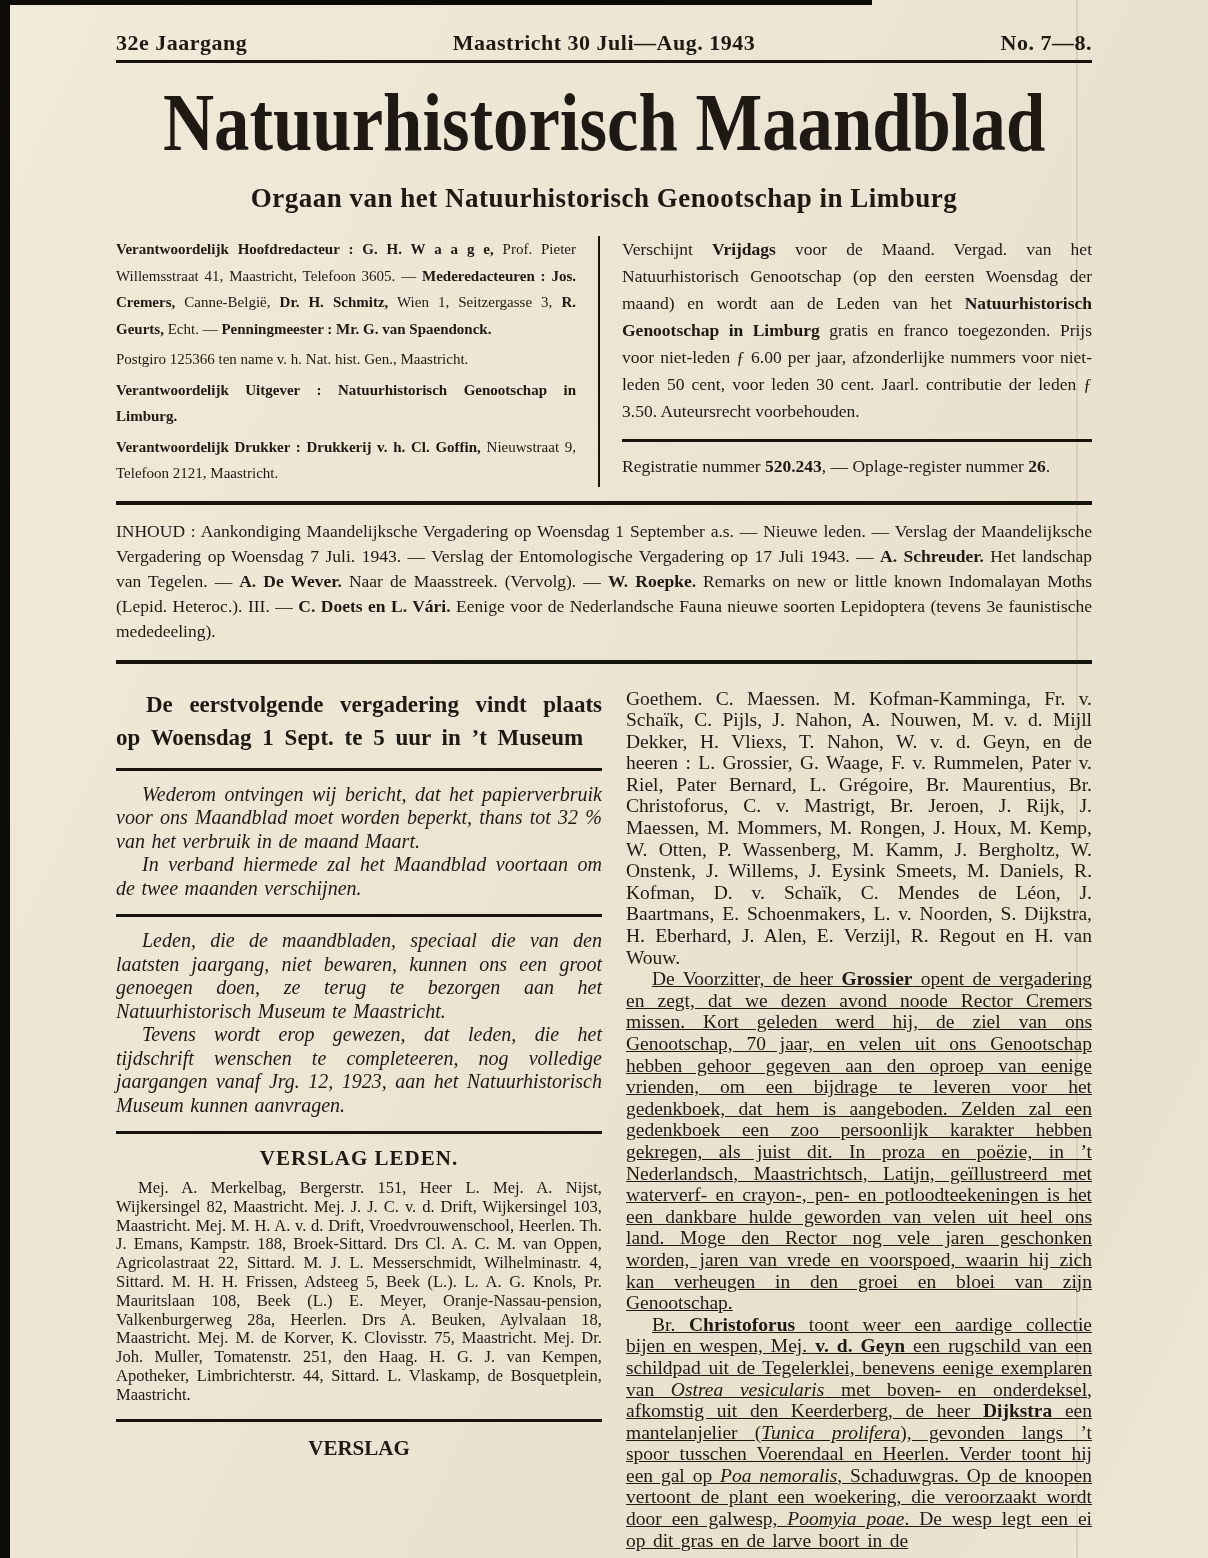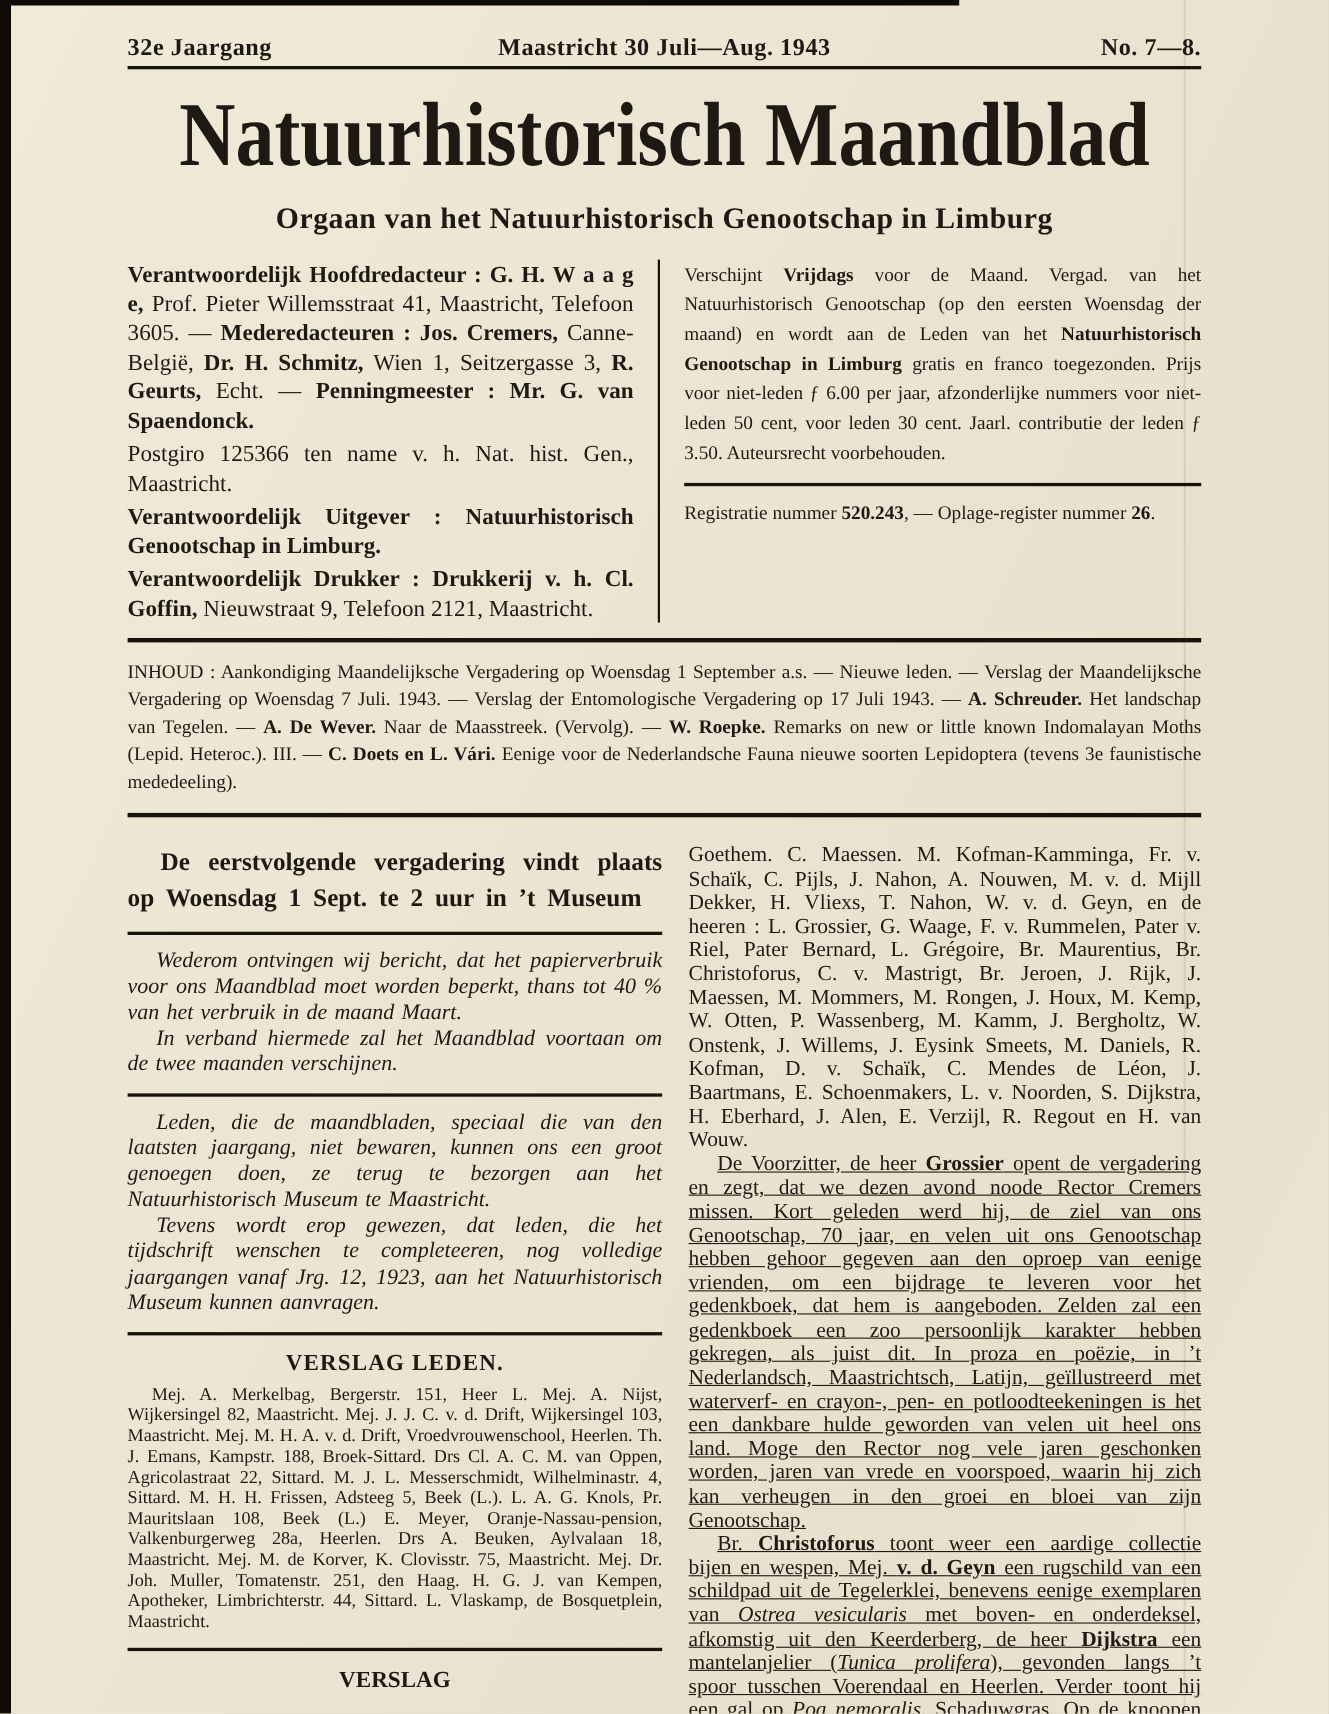--- a/index.html
+++ b/index.html
@@ -22,21 +22,21 @@
   .toprow .date{text-align:center;}
   .rule{border:0;border-top:3px solid #17130d;margin:0;}
   .mt4{margin-top:4px;}
 
   .title{text-align:center;margin-top:20px;height:86px;}
   .title-inner{display:inline-block;font-size:68px;font-weight:bold;white-space:nowrap;
     transform:scale(1.04,1.22);transform-origin:center;letter-spacing:0;}
   .subtitle{text-align:center;font-size:27px;font-weight:bold;margin-top:14px;letter-spacing:.5px;}
 
   .masthead{display:flex;border-bottom:4px solid #17130d;padding:12px 0 14px;margin-top:10px;}
-  .m-left{width:460px;padding-right:22px;font-size:21px;line-height:26.5px;text-align:justify;}
+  .m-left{width:460px;padding-right:22px;font-size:15px;line-height:26.5px;text-align:justify;}
   .m-left p{margin:0;}
   .m-left p + p{margin-top:4px;}
   .m-right{flex:1;border-left:2px solid #17130d;padding-left:22px;font-size:17.5px;
     line-height:27px;text-align:justify;display:flex;flex-direction:column;}
   .m-right .sub{margin:0;}
   .reg-wrap{margin-top:14px;border-top:3px solid #17130d;padding-top:11px;}
   .reg-line{margin:0;text-align:left;}
 
   .inhoud{font-size:17.5px;line-height:25px;text-align:justify;word-spacing:1px;
     padding:14px 0 16px;border-bottom:4px solid #17130d;margin:0;}
@@ -97,23 +97,23 @@
           <p class="reg-line"><span>Registratie nummer </span><span class="seg-b">520.243</span><span>, — Oplage-register nummer </span><span class="seg-b">26</span><span>.</span></p>
         </div>
       </div>
     </section>
 
     <p class="inhoud"><span>INHOUD : Aankondiging Maandelijksche Vergadering op Woensdag 1 September a.s. — Nieuwe leden. — Verslag der Maandelijksche Vergadering op Woensdag 7 Juli. 1943. — Verslag der Entomologische Vergadering op 17 Juli 1943. — </span><span class="seg-b">A. Schreuder.</span><span> Het landschap van Tegelen. — </span><span class="seg-b">A. De Wever.</span><span> Naar de Maasstreek. (Vervolg). — </span><span class="seg-b">W. Roepke.</span><span> Remarks on new or little known Indomalayan Moths (Lepid. Heteroc.). III. — </span><span class="seg-b">C. Doets en L. Vári.</span><span> Eenige voor de Nederlandsche Fauna nieuwe soorten Lepidoptera (tevens 3e faunistische mededeeling).</span></p>
 
     <main class="main">
 
       <div class="col-left">
-        <p class="announce">De eerstvolgende vergadering vindt plaats op Woensdag 1 Sept. te 2 uur in ’t Museum</p>
+        <p class="announce">De eerstvolgende vergadering vindt plaats op Woensdag 1 Sept. te 5 uur in ’t Museum</p>
         <hr class="lrule">
-        <p class="it-para">Wederom ontvingen wij bericht, dat het papierverbruik voor ons Maandblad moet worden beperkt, thans tot 40 % van het verbruik in de maand Maart.</p>
+        <p class="it-para">Wederom ontvingen wij bericht, dat het papierverbruik voor ons Maandblad moet worden beperkt, thans tot 32 % van het verbruik in de maand Maart.</p>
         <p class="it-para">In verband hiermede zal het Maandblad voortaan om de twee maanden verschijnen.</p>
         <hr class="lrule">
         <p class="it-para">Leden, die de maandbladen, speciaal die van den laatsten jaargang, niet bewaren, kunnen ons een groot genoegen doen, ze terug te bezorgen aan het Natuurhistorisch Museum te Maastricht.</p>
         <p class="it-para">Tevens wordt erop gewezen, dat leden, die het tijdschrift wenschen te completeeren, nog volledige jaargangen vanaf Jrg. 12, 1923, aan het Natuurhistorisch Museum kunnen aanvragen.</p>
         <hr class="lrule">
         <h3 class="heading-small">VERSLAG LEDEN.</h3>
         <p class="members">Mej. A. Merkelbag, Bergerstr. 151, Heer L. Mej. A. Nijst, Wijkersingel 82, Maastricht. Mej. J. J. C. v. d. Drift, Wijkersingel 103, Maastricht. Mej. M. H. A. v. d. Drift, Vroedvrouwenschool, Heerlen. Th. J. Emans, Kampstr. 188, Broek-Sittard. Drs Cl. A. C. M. van Oppen, Agricolastraat 22, Sittard. M. J. L. Messerschmidt, Wilhelminastr. 4, Sittard. M. H. H. Frissen, Adsteeg 5, Beek (L.). L. A. G. Knols, Pr. Mauritslaan 108, Beek (L.) E. Meyer, Oranje-Nassau-pension, Valkenburgerweg 28a, Heerlen. Drs A. Beuken, Aylvalaan 18, Maastricht. Mej. M. de Korver, K. Clovisstr. 75, Maastricht. Mej. Dr. Joh. Muller, Tomatenstr. 251, den Haag. H. G. J. van Kempen, Apotheker, Limbrichterstr. 44, Sittard. L. Vlaskamp, de Bosquetplein, Maastricht.</p>
         <hr class="lrule">
         <h3 class="verslag-heading">
           <span>VERSLAG</span><br>

